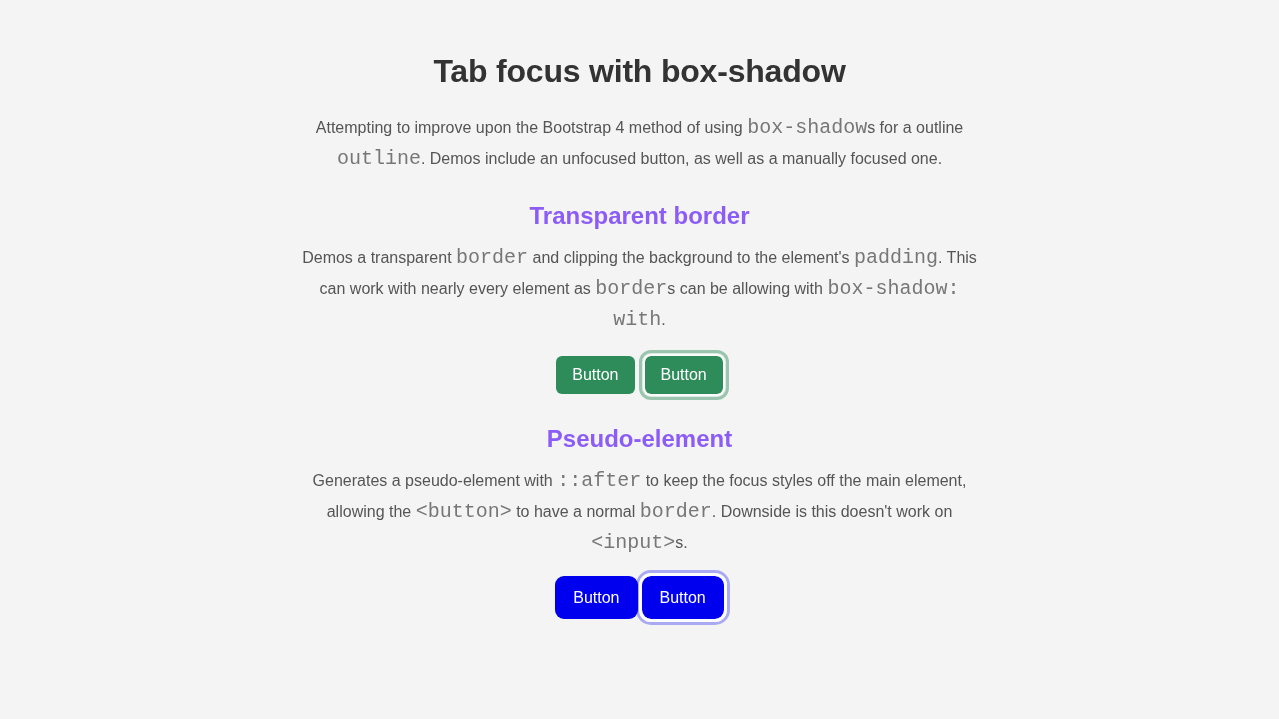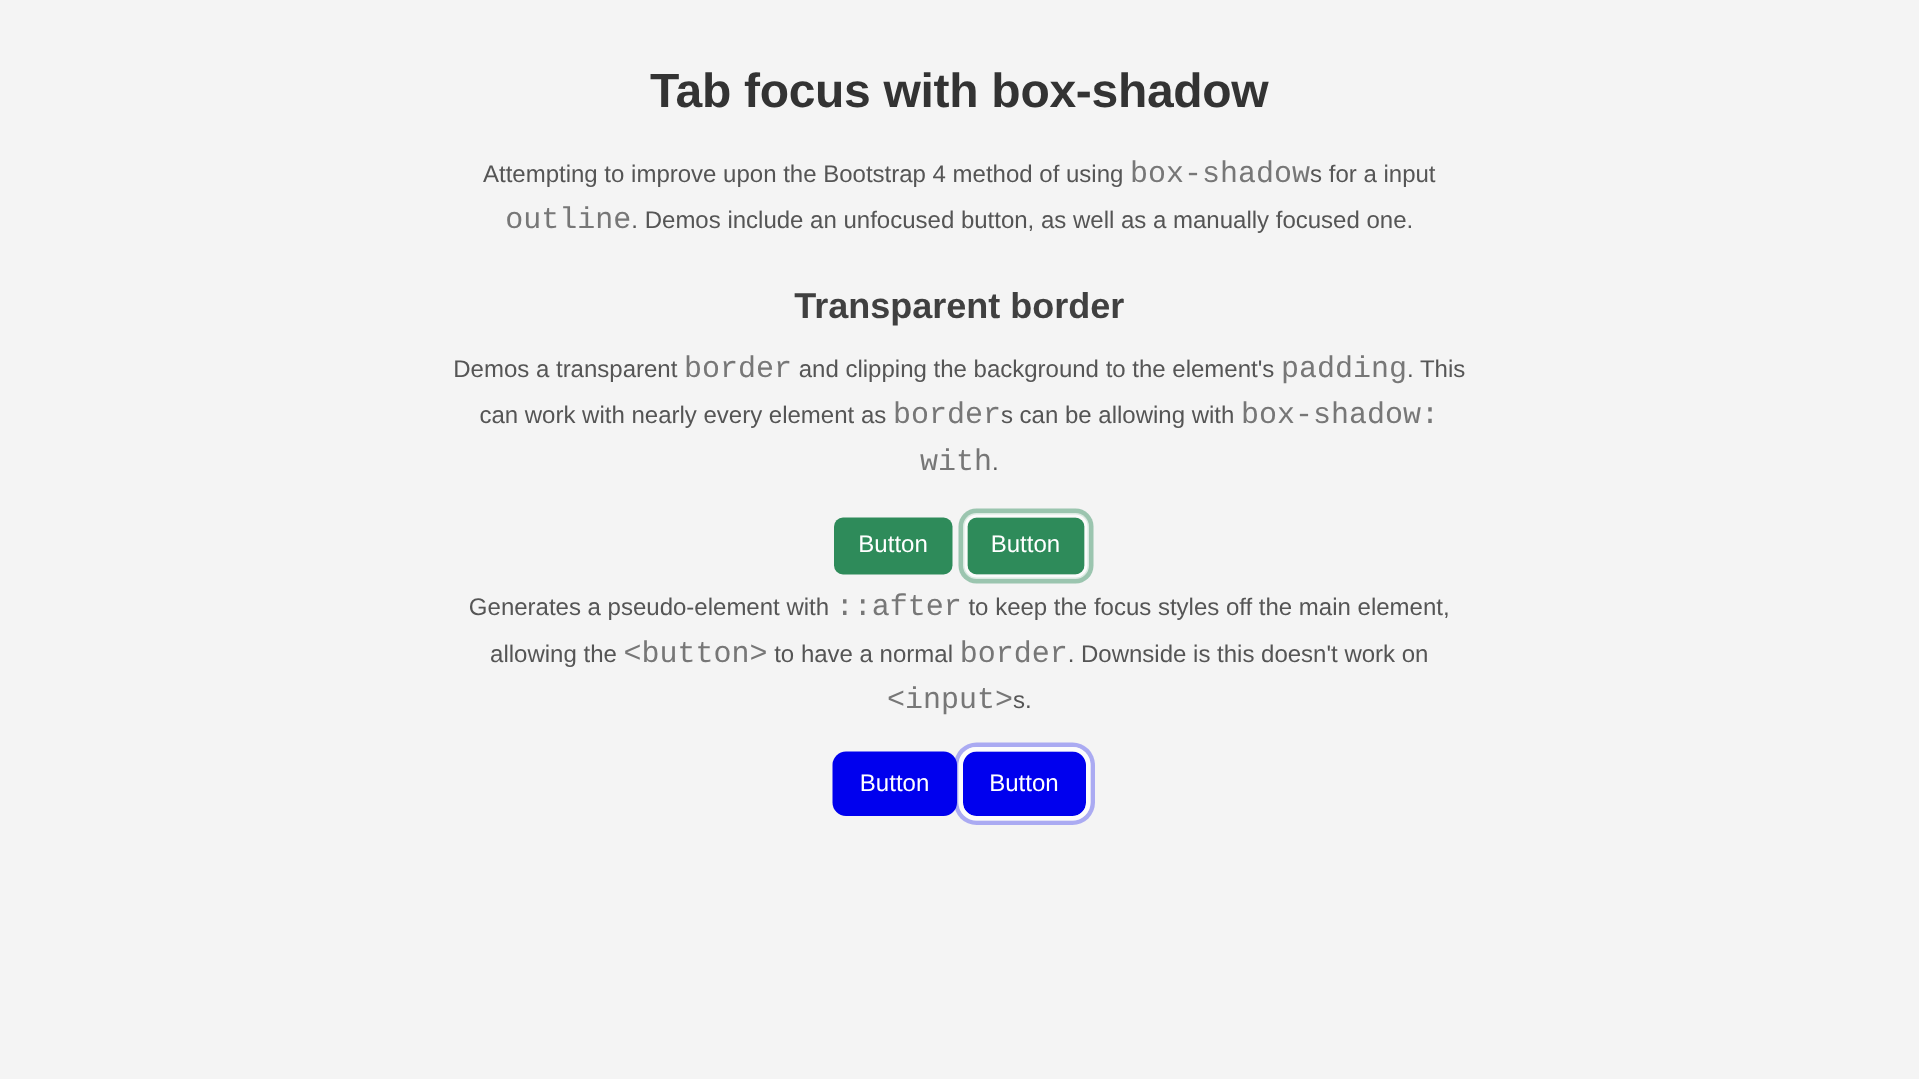--- a/index.html
+++ b/index.html
@@ -9,35 +9,35 @@
   body {
     width: 1279px;
     height: 719px;
     background: #f4f4f4;
     font-family: "Liberation Sans", sans-serif;
     color: #4a4a4a;
     overflow: hidden;
   }
   .page {
     width: 700px;
-    margin: 1px auto;
+    margin: 12px auto;
     padding-top: 40px;
     text-align: center;
   }
   h1 {
     font-size: 32px;
     line-height: 1.2;
     color: #333333;
     margin: 0 0 22px 0;
     font-weight: bold;
     letter-spacing: -0.2px;
   }
   h2 {
     font-size: 24px;
-    color: #404040;
+    color: #8b5cf6;
     margin: 28px 0 12px 0;
     font-weight: bold;
   }
   p {
     font-size: 16px;
     line-height: 1.55;
     color: #555555;
     margin: 0 0 18px 0;
   }
   code {
@@ -97,33 +97,34 @@
   }
 </style>
 </head>
 <body>
 
 <div class="page">
 
   <h1>Tab focus with box-shadow</h1>
 
   <p>
-    <span>Attempting to improve upon the Bootstrap 4 method of using </span><code>box-shadow</code><span>s for a input </span><code>outline</code><span>. Demos include an unfocused button, as well as a manually focused one.</span>
+    <span>Attempting to improve upon the Bootstrap 4 method of using </span><code>box-shadow</code><span>s for a outline </span><code>outline</code><span>. Demos include an unfocused button, as well as a manually focused one.</span>
   </p>
 
   <h2>Transparent border</h2>
 
   <p>
     <span>Demos a transparent </span><code>border</code><span> and clipping the background to the element's </span><code>padding</code><span>. This can work with nearly every element as </span><code>border</code><span>s can be allowing with </span><code>box-shadow: with</code><span>.</span>
   </p>
 
   <div class="btn-row">
     <button class="btn-tb">Button</button><button class="btn-tb is-focused">Button</button>
   </div>
 
+  <h2>Pseudo-element</h2>
 
   <p>
     <span>Generates a pseudo-element with </span><code>::after</code><span> to keep the focus styles off the main element, allowing the </span><code>&lt;button&gt;</code><span> to have a normal </span><code>border</code><span>. Downside is this doesn't work on </span><code>&lt;input&gt;</code><span>s.</span>
   </p>
 
   <div class="btn-row">
     <button class="btn-pe">Button</button><button class="btn-pe is-focused">Button</button>
   </div>
 
 </div>

